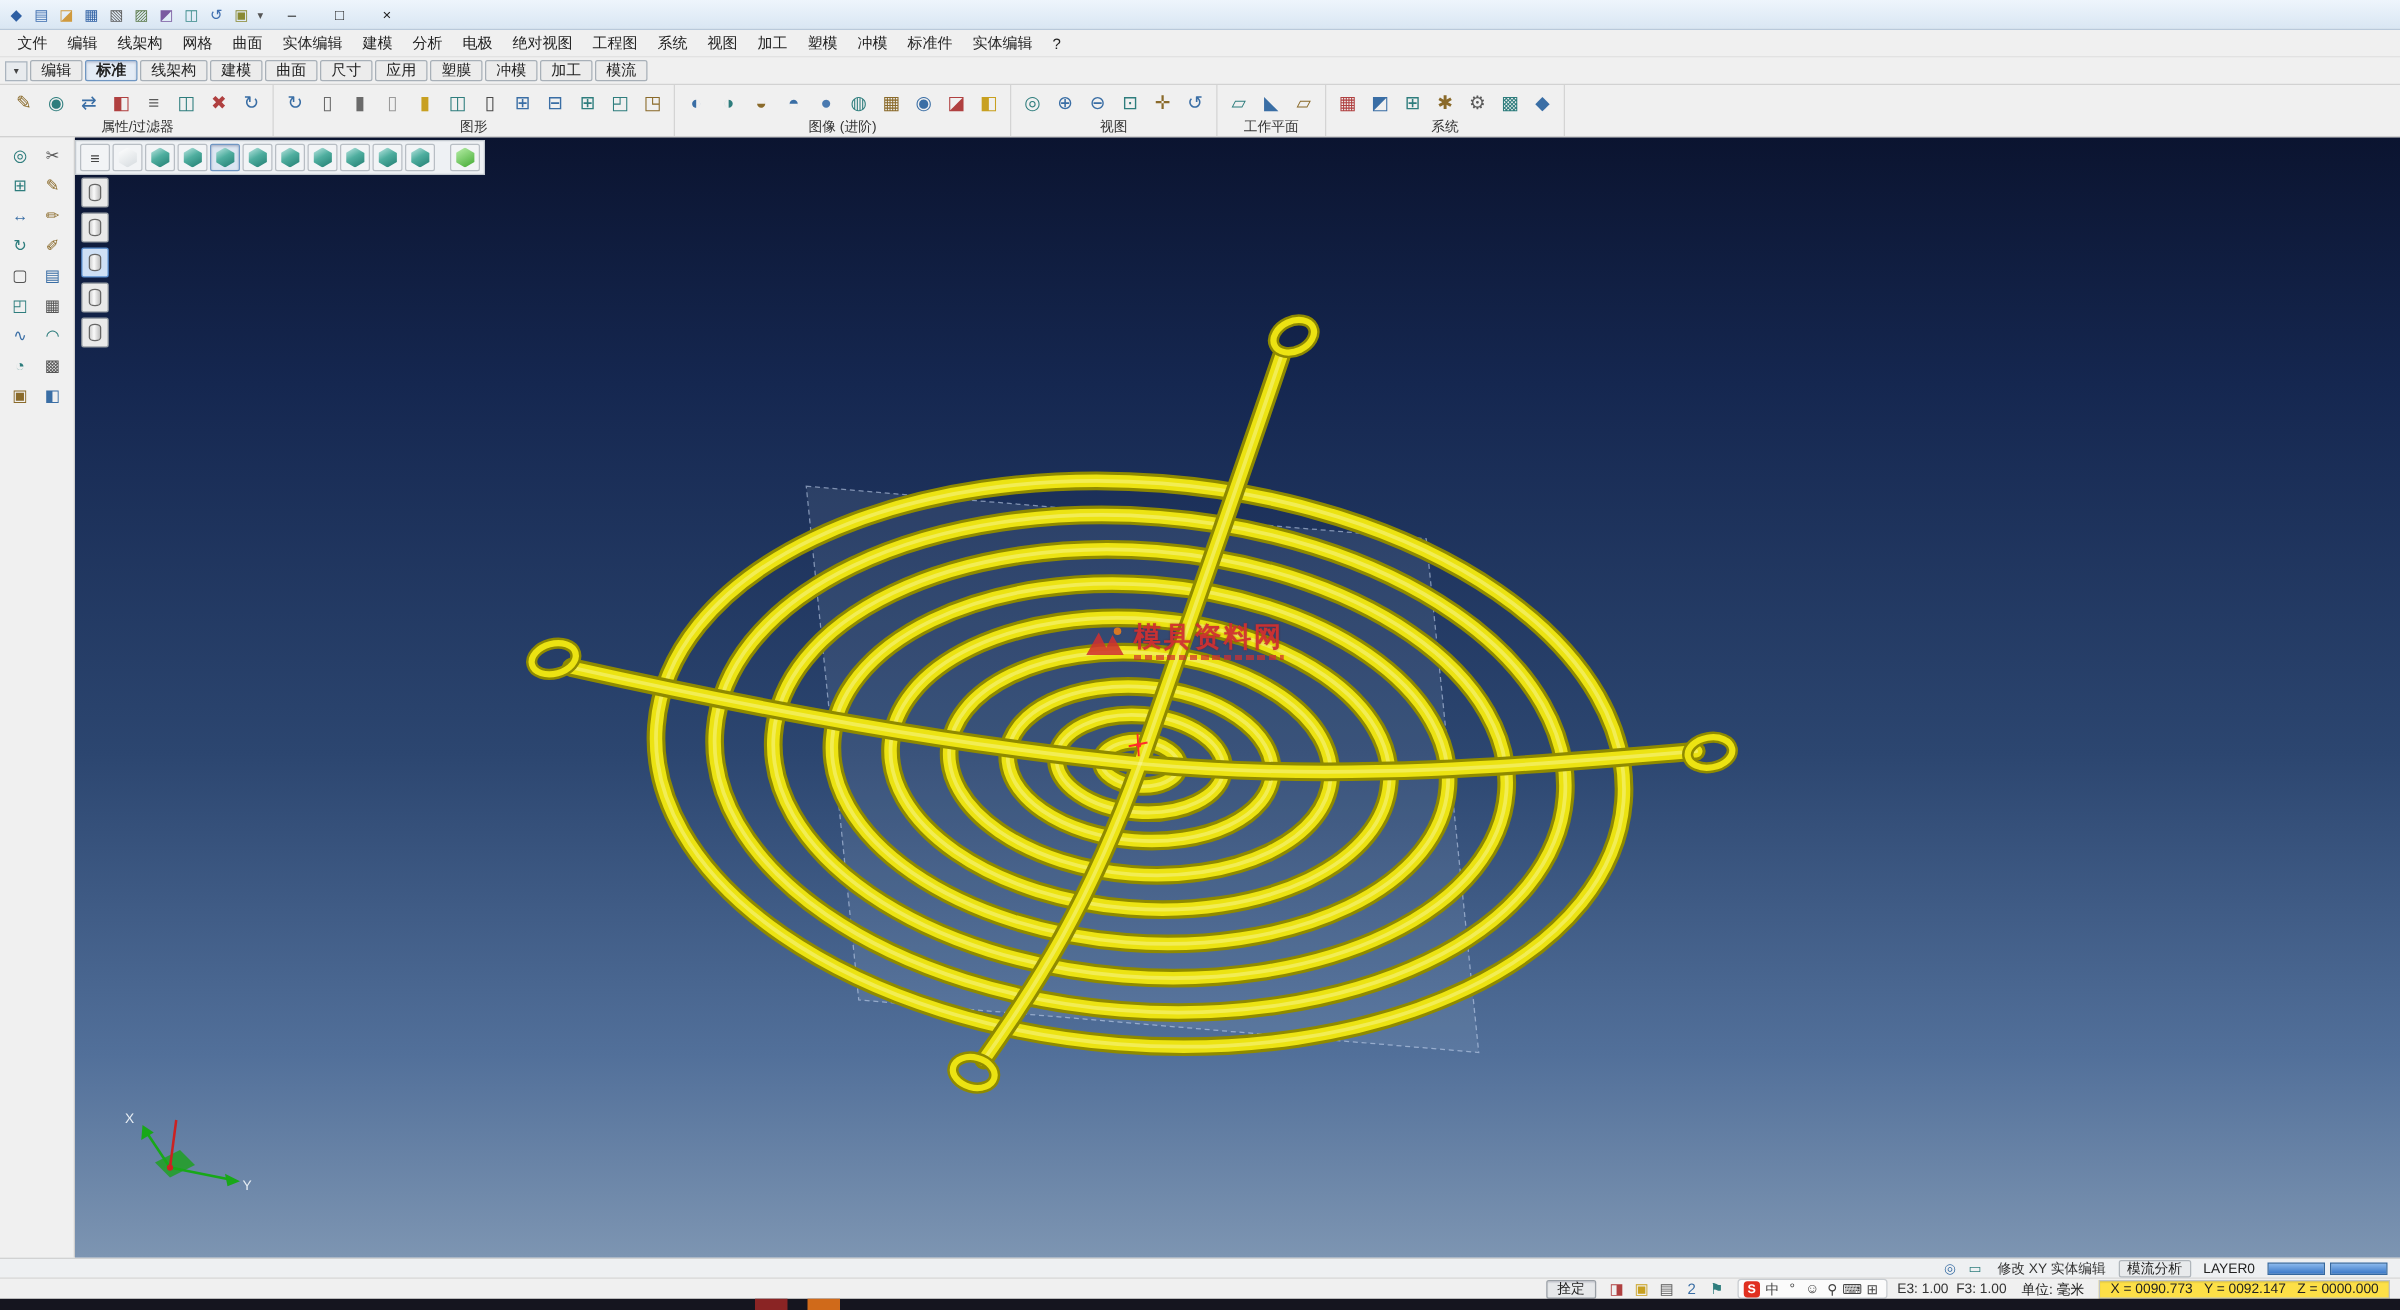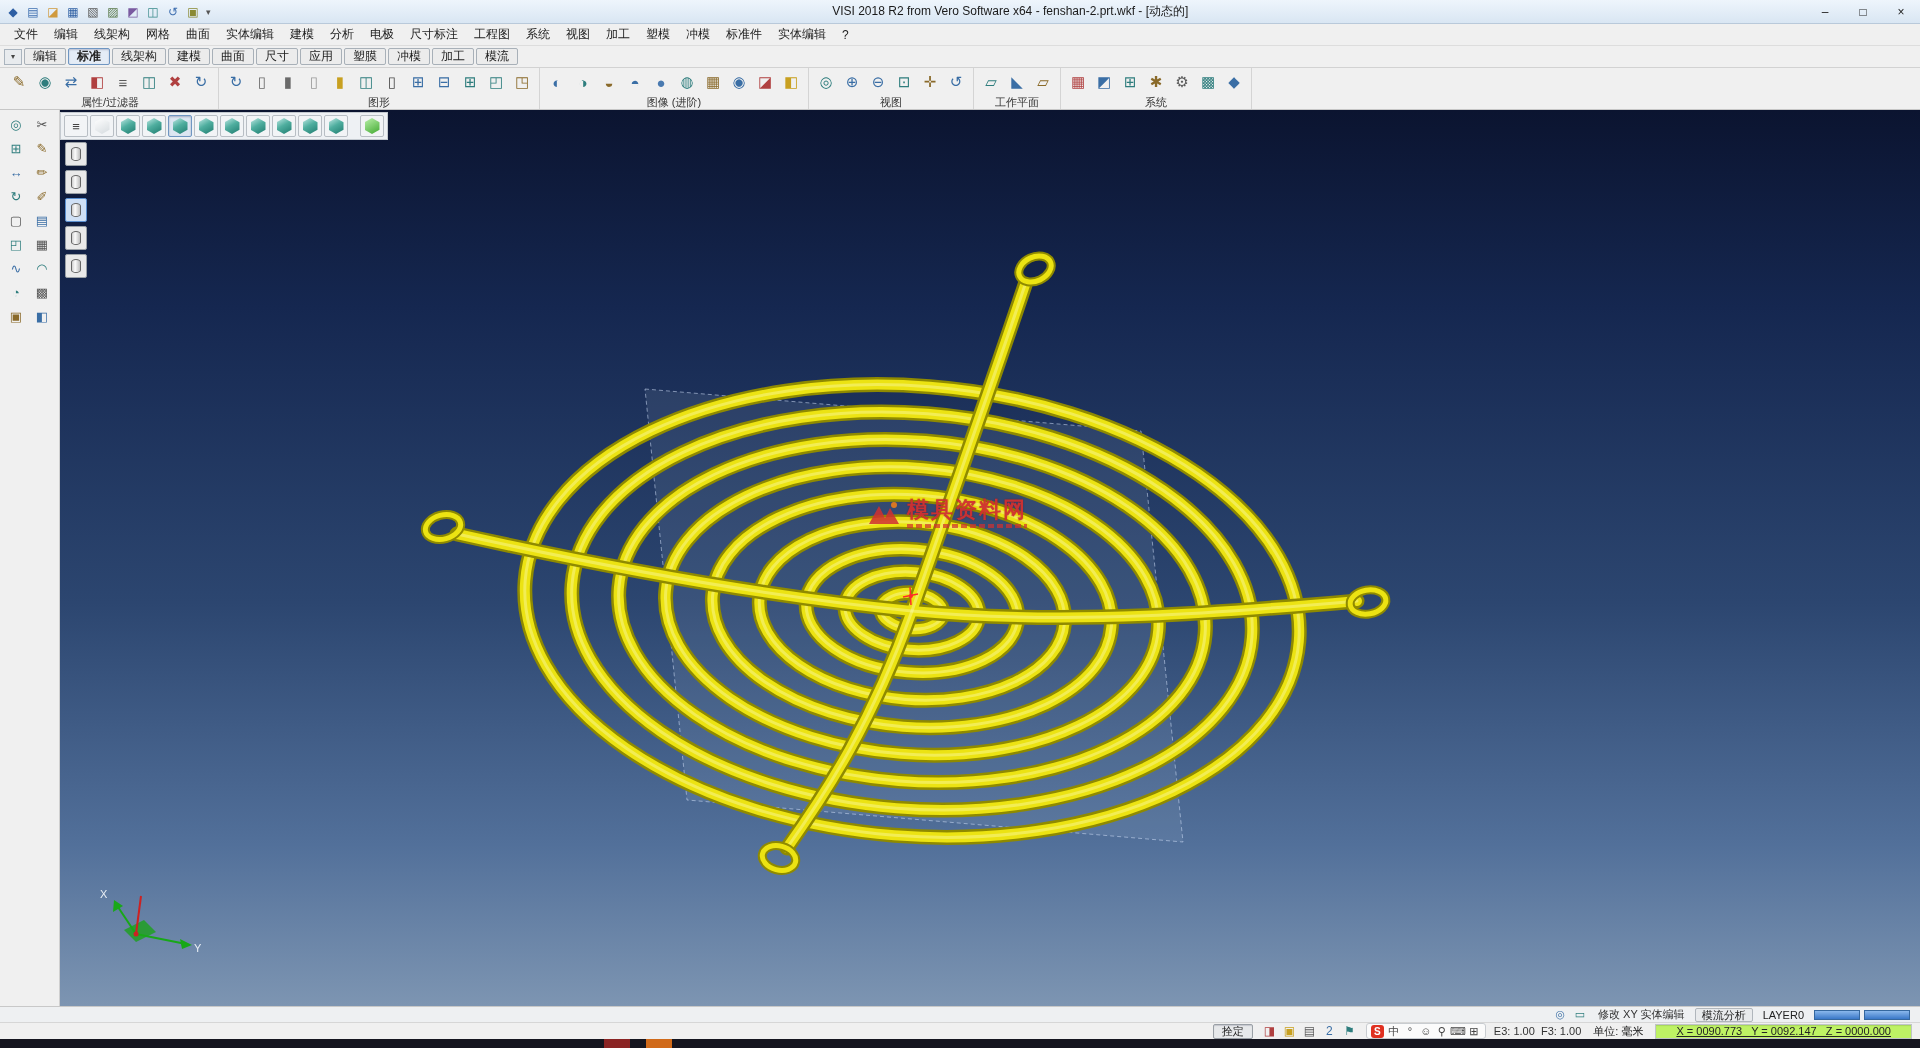--- a/index.html
+++ b/index.html
@@ -51,21 +51,21 @@
   .s1-text{color:#333;}
   .s1-btn{padding:0 6px;border:1px solid #b0b6bc;background:#e8eaec;height:14px;line-height:12px;border-radius:2px;}
   .layer-label{font-weight:normal;color:#222;}
   .mem-bar{width:46px;height:10px;border:1px solid #35689f;background:linear-gradient(#8ab8ec,#3a78c8);}
   .status2{height:17px;background:#f0f0f0;border-top:1px solid #d6d6d6;display:flex;align-items:center;justify-content:flex-end;gap:8px;padding-right:8px;font-size:11px;}
   .status2 .tico{width:17px;height:15px;font-size:12px;}
   .s2-btn{padding:0 8px;border:1px solid #9aa0a6;background:#e6e8ea;height:15px;line-height:13px;border-radius:2px;box-shadow:inset 0 1px 1px rgba(0,0,50,.15);}
   .ime{display:flex;align-items:center;gap:3px;background:#fbfbfb;border:1px solid #c8ccd0;border-radius:3px;padding:1px 4px;height:16px;}
   .ime-logo{width:13px;height:13px;background:#e03020;color:#fff;font-weight:bold;font-size:10px;display:flex;align-items:center;justify-content:center;border-radius:3px;}
   .ime .tico{width:14px;height:13px;font-size:11px;color:#3a6ea5;}
-  .coords{border:1px solid #c0c4c8;background:#bef264;box-shadow:inset 0 1px 1px rgba(0,0,50,.12);padding:0 20px;height:15px;line-height:13px;white-space:pre;text-decoration:underline;}
+  .coords{border:1px solid #c0c4c8;background:#fde047;box-shadow:inset 0 1px 1px rgba(0,0,50,.12);padding:0 8px;height:15px;line-height:13px;white-space:pre;}
   .units{padding:0 4px;}
   .scale-text{color:#333;white-space:pre;}
   .taskbar{height:9px;background:#15151f;position:relative;}
   .tb-block{position:absolute;top:0;height:9px;width:26px;}
 </style>
 </head>
 <body>
 
 <div>
 
@@ -76,39 +76,38 @@
         <div class="tico" style="color: rgb(208, 154, 62);">◪</div>
         <div class="tico" style="color: rgb(46, 95, 163);">▦</div>
         <div class="tico" style="color: rgb(90, 90, 90);">▧</div>
         <div class="tico" style="color: rgb(90, 122, 74);">▨</div>
         <div class="tico" style="color: rgb(122, 90, 160);">◩</div>
         <div class="tico" style="color: rgb(58, 138, 138);">◫</div>
         <div class="tico" style="color: rgb(63, 111, 176);">↺</div>
         <div class="tico" style="color: rgb(138, 138, 51);">▣</div>
       </div>
     <div class="qat-dd">▾</div>
-    <div class="title">VISI 2018 R2 from Vero Software x64 - fenshan-2.prt.wkf - [动态的]</div>
     <div class="win-controls">
       <div class="win-btn">–</div>
       <div class="win-btn">□</div>
       <div class="win-btn">×</div>
     </div>
   </div>
 
   <div class="menubar" id="menubar">
       <div class="menu-item">文件</div>
       <div class="menu-item">编辑</div>
       <div class="menu-item">线架构</div>
       <div class="menu-item">网格</div>
       <div class="menu-item">曲面</div>
       <div class="menu-item">实体编辑</div>
       <div class="menu-item">建模</div>
       <div class="menu-item">分析</div>
       <div class="menu-item">电极</div>
-      <div class="menu-item">尺寸标注</div>
+      <div class="menu-item">绝对视图</div>
       <div class="menu-item">工程图</div>
       <div class="menu-item">系统</div>
       <div class="menu-item">视图</div>
       <div class="menu-item">加工</div>
       <div class="menu-item">塑模</div>
       <div class="menu-item">冲模</div>
       <div class="menu-item">标准件</div>
       <div class="menu-item">实体编辑</div>
       <div class="menu-item">?</div>
     </div>

